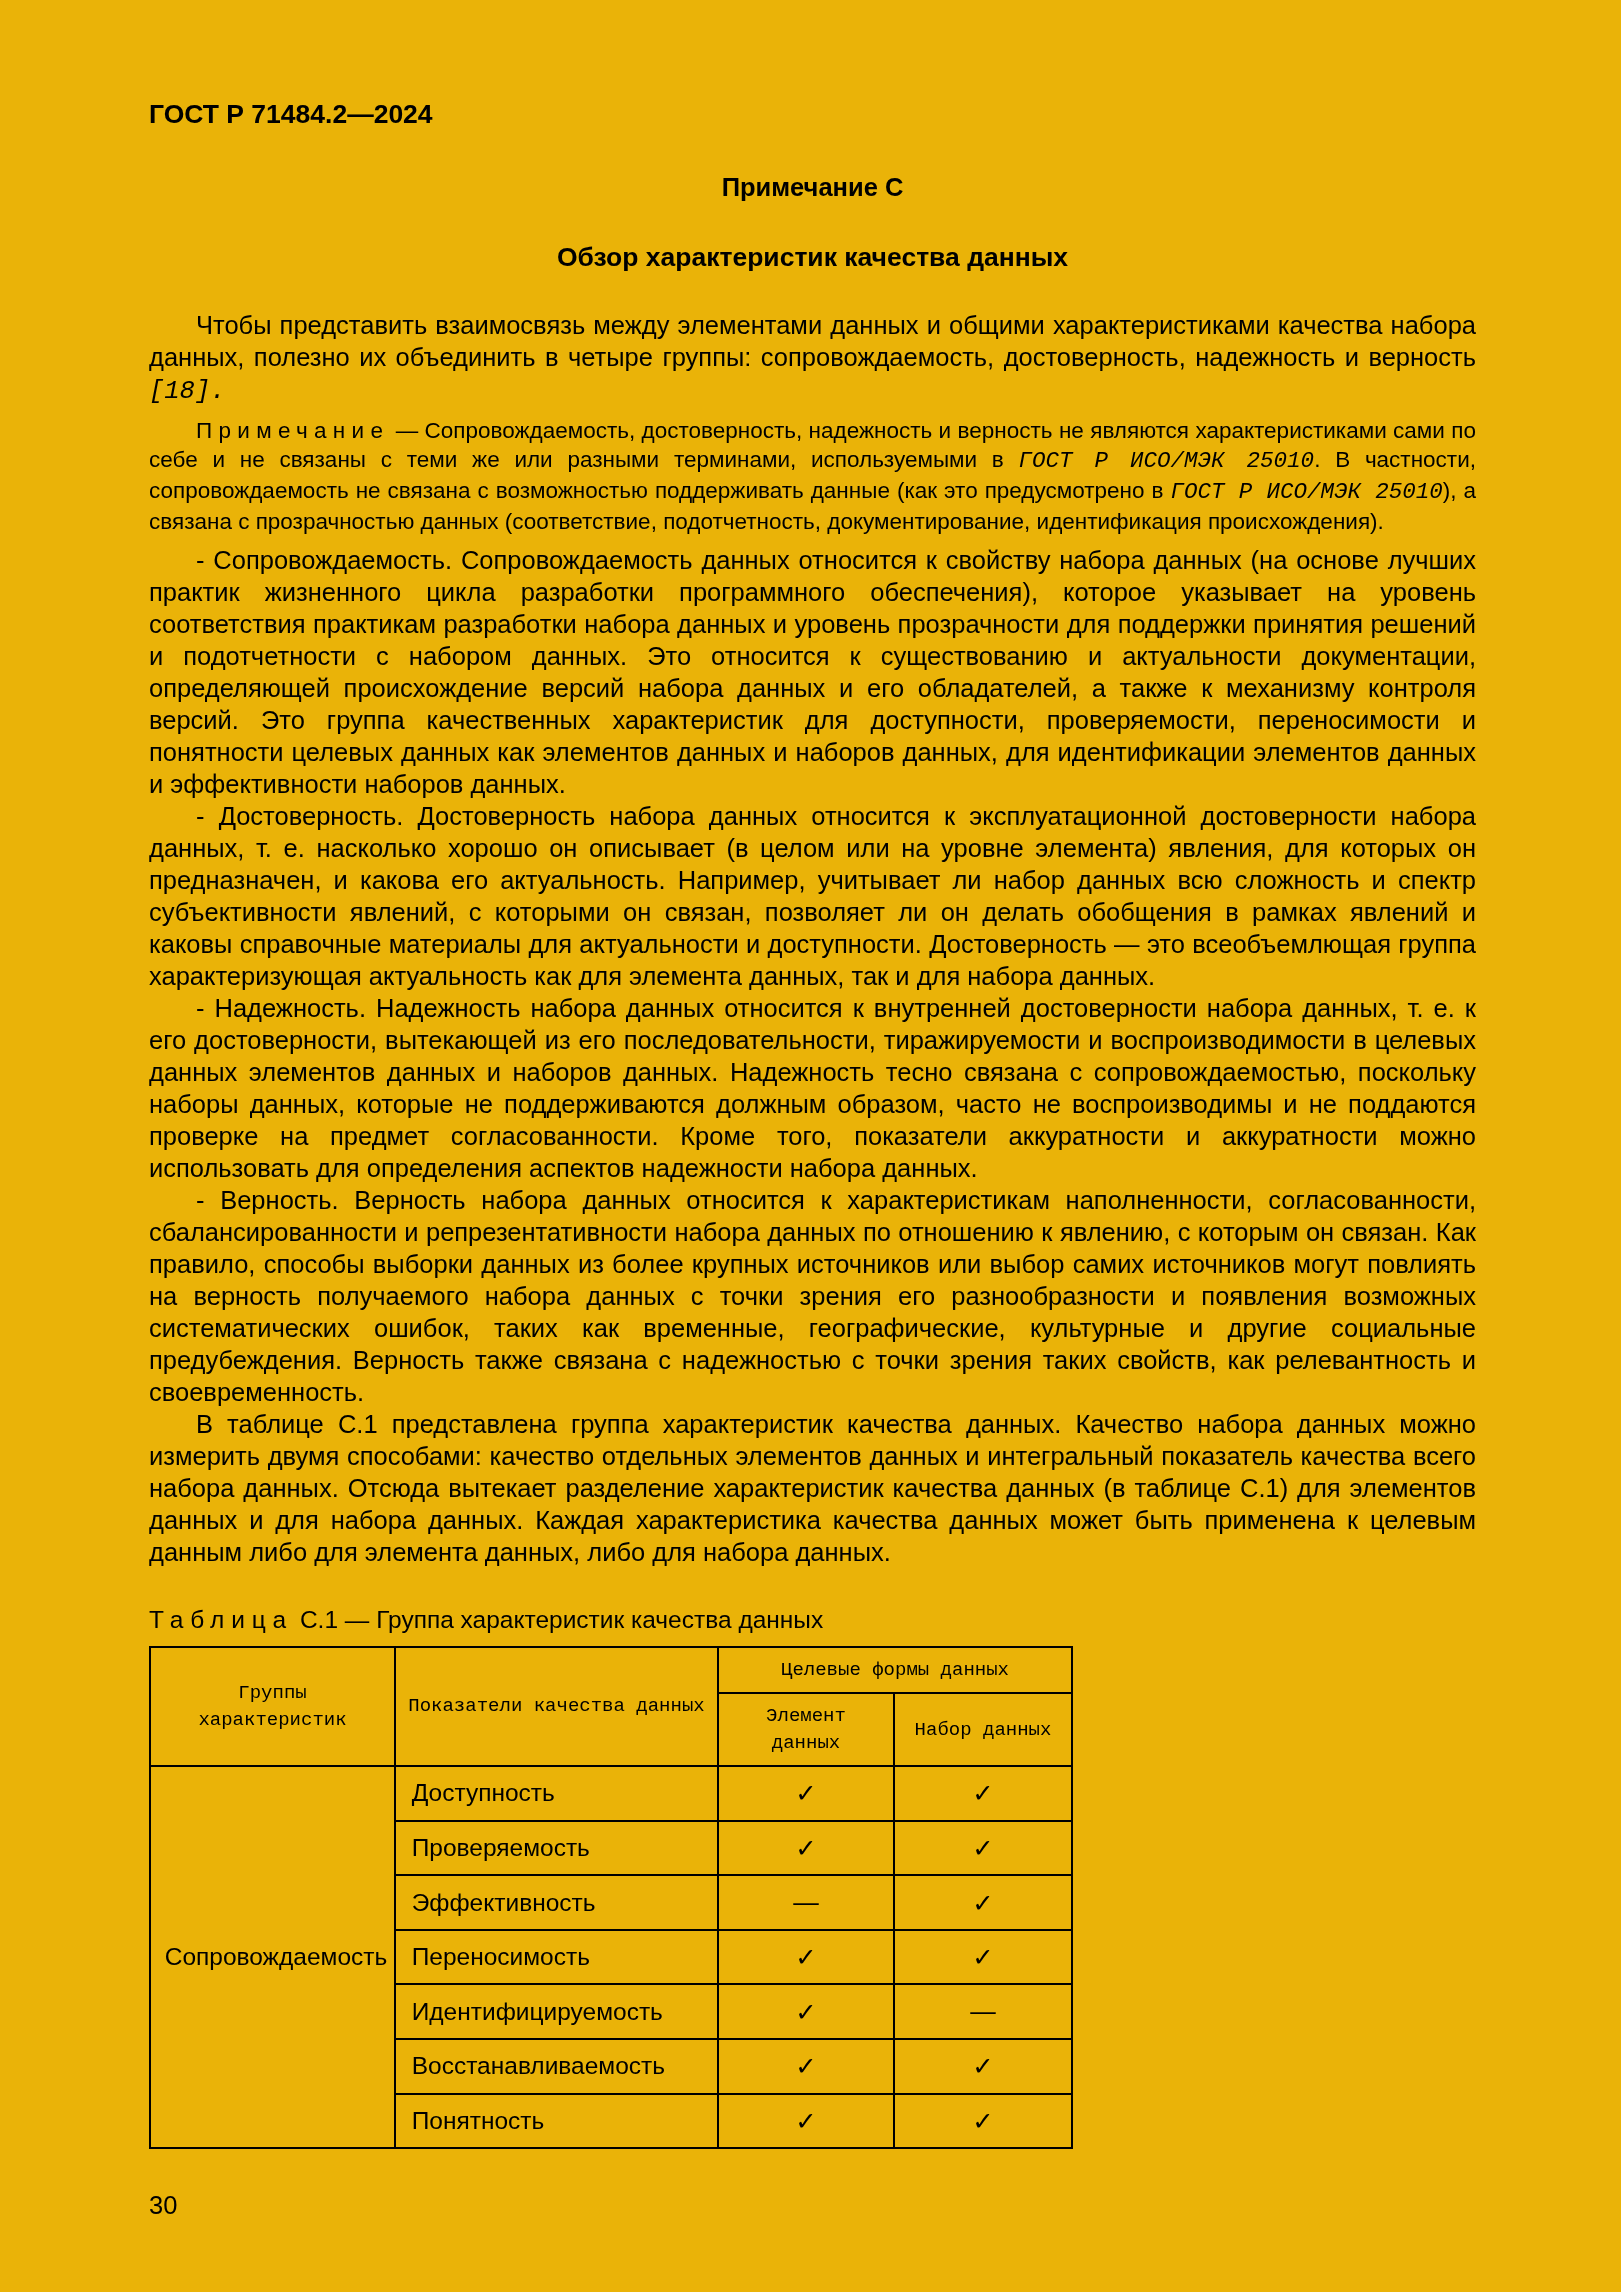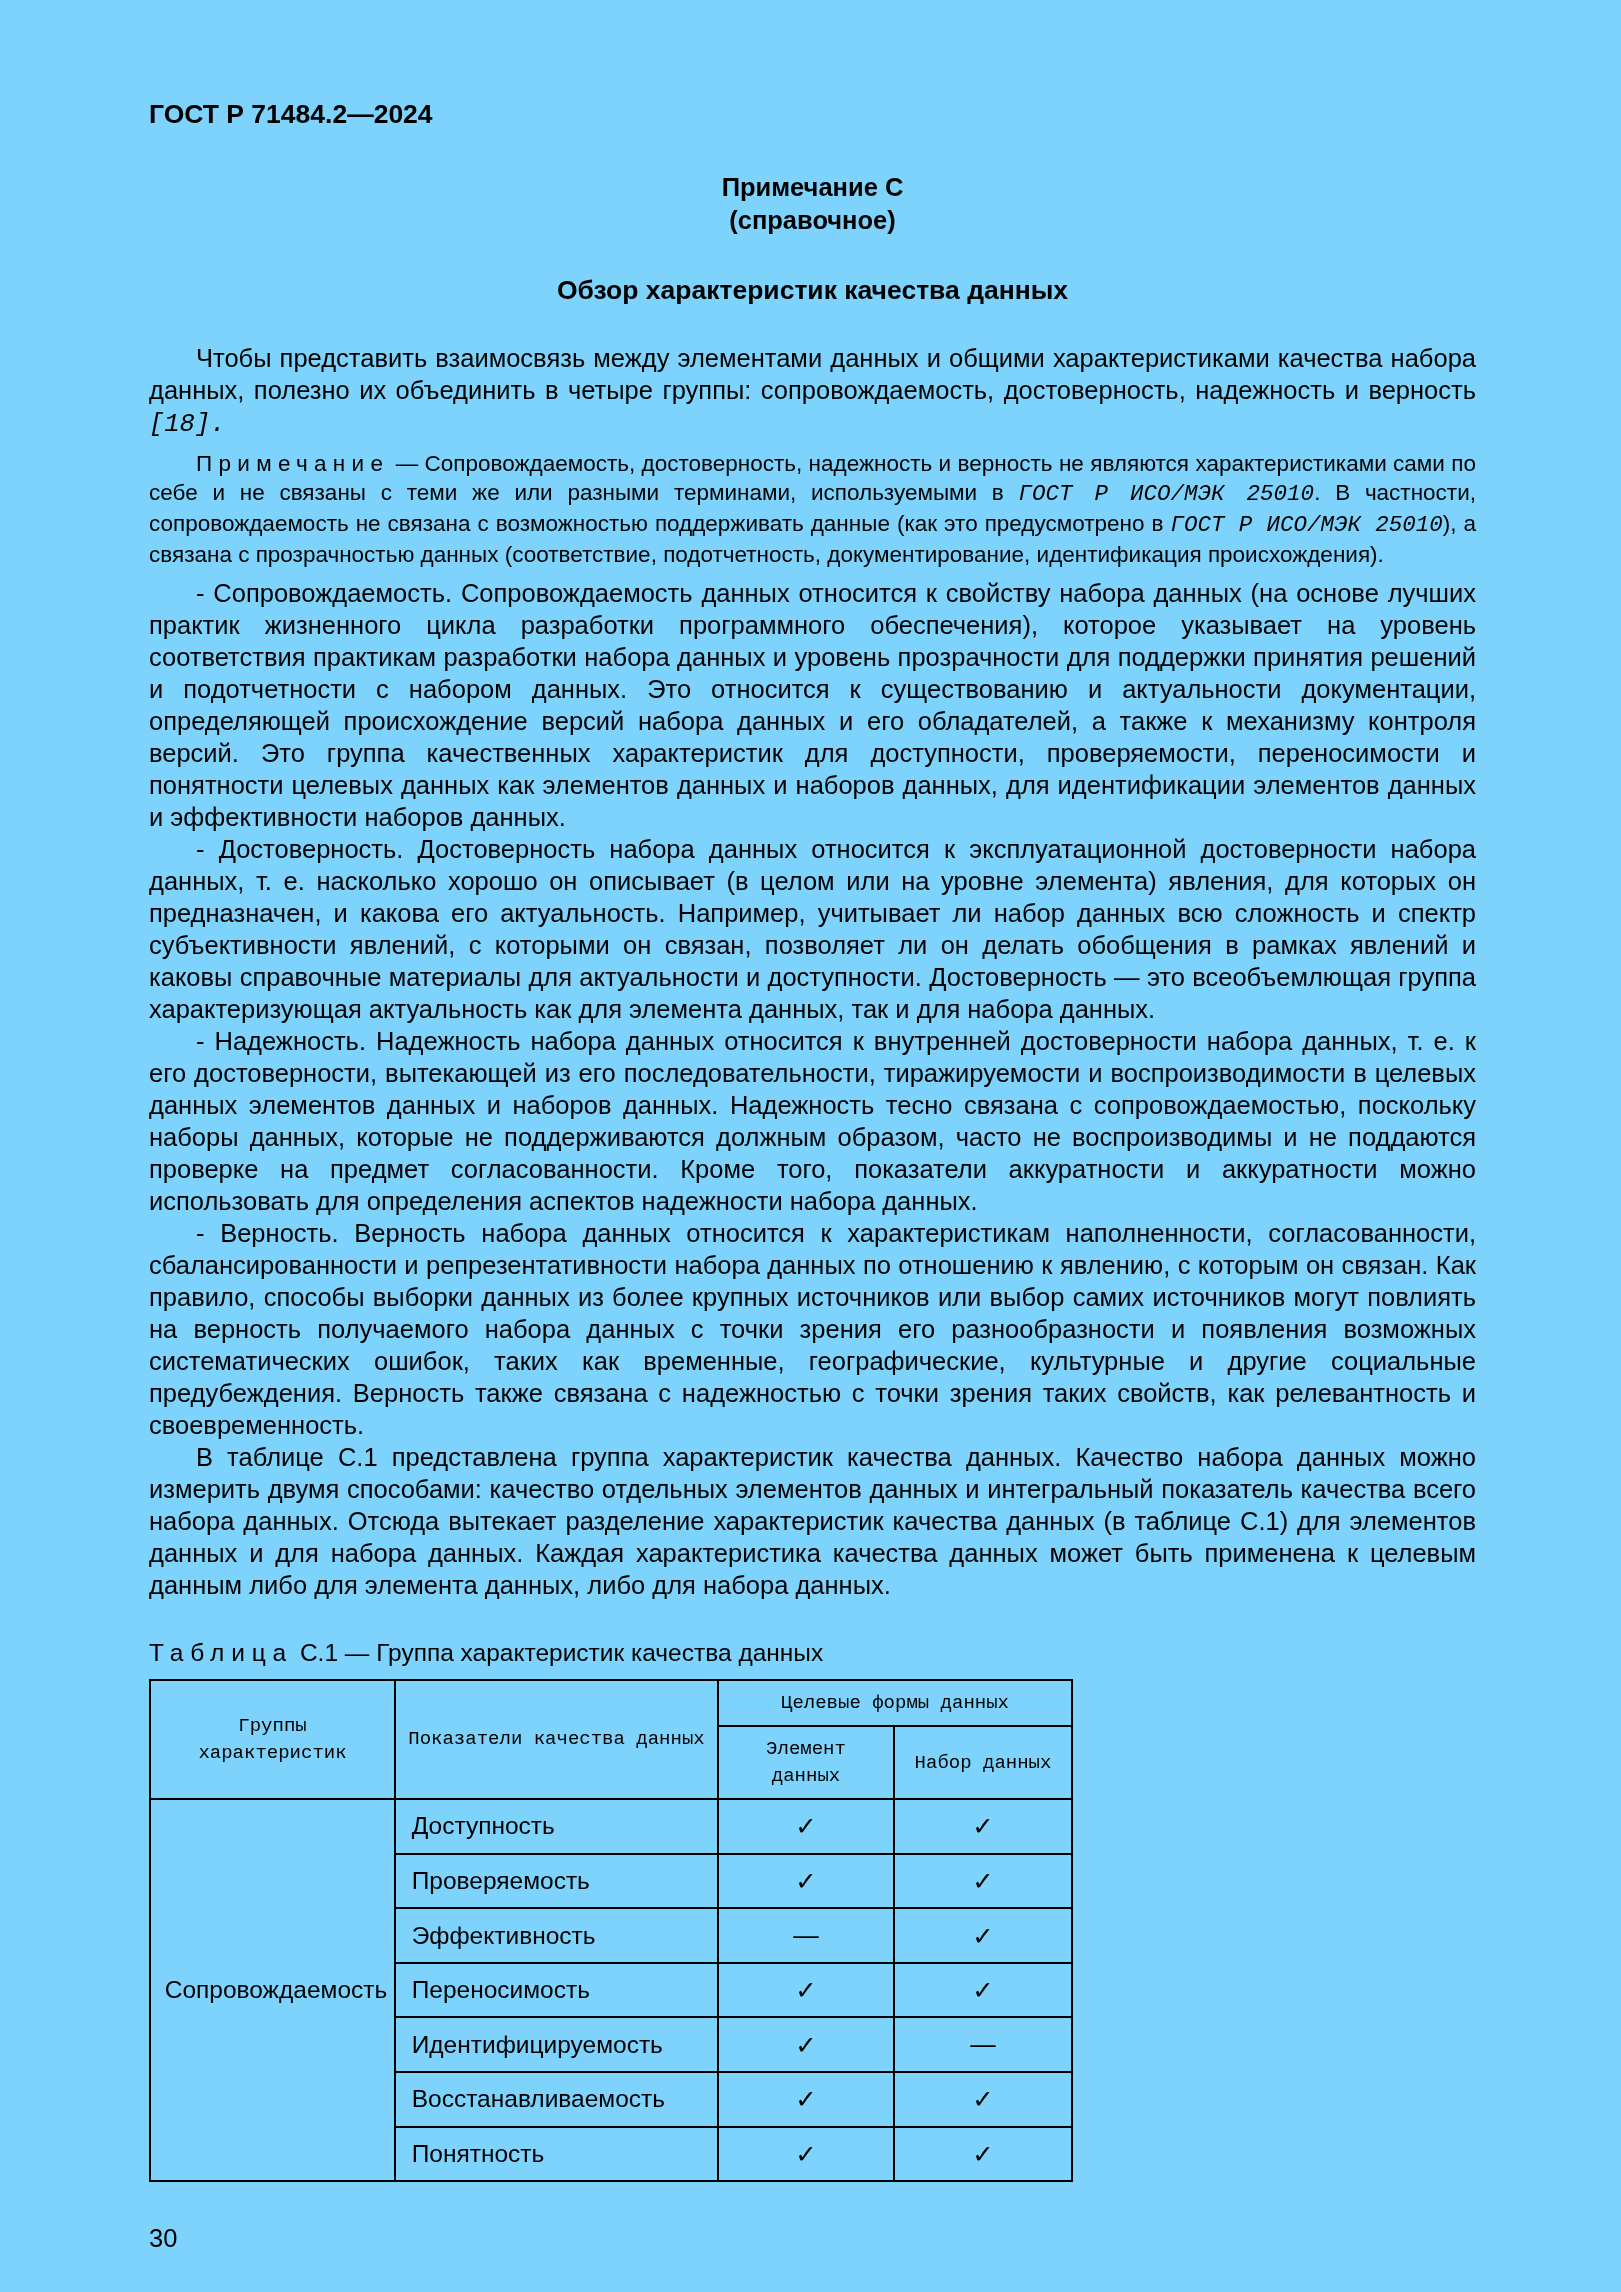--- a/index.html
+++ b/index.html
@@ -1,21 +1,21 @@
 <!DOCTYPE html>
 <html lang="ru"><head>
 <meta charset="utf-8">
 <title>ГОСТ Р 71484.2—2024 — стр. 30</title>
 <style>
   html, body { margin: 0; padding: 0; background: #ffffff; }
   .page {
     width: 1621px;
     height: 2293px;
     box-sizing: border-box;
-    background: #7dd3fc;
+    background: #eab308;
     color: #000000;
     font-family: "Liberation Sans", sans-serif;
     padding: 98px 145px 0 149px;
     overflow: hidden;
     position: relative;
   }
   .doc-number {
     font-weight: bold;
     font-size: 26.5px;
     line-height: 32px;
@@ -100,21 +100,20 @@
   }
 </style>
 </head>
 <body>
 
 <div class="page">
 
   <div class="doc-number">ГОСТ Р 71484.2—2024</div>
 
   <div class="appendix-heading">Примечание С</div>
-  <div class="appendix-subheading">(справочное)</div>
 
   <div class="doc-title">Обзор характеристик качества данных</div>
 
   <p class="par"><span>Чтобы представить взаимосвязь между элементами данных и общими характеристиками качества набора данных, полезно их объединить в четыре группы: сопровождаемость, достоверность, надежность и верность </span><span class="i">[18].</span></p>
 
   <p class="par note"><span class="sp">Примечание</span><span> — Сопровождаемость, достоверность, надежность и верность не являются характеристиками сами по себе и не связаны с теми же или разными терминами, используемыми в </span><span class="i">ГОСТ Р ИСО/МЭК 25010</span><span>. В частности, сопровождаемость не связана с возможностью поддерживать данные (как это предусмотрено в </span><span class="i">ГОСТ Р ИСО/МЭК 25010</span><span>), а связана с прозрачностью данных (соответствие, подотчетность, документирование, идентификация происхождения).</span></p>
 
   <p class="par"><span>- </span><span class="b">Сопровождаемость.</span><span> Сопровождаемость данных относится к свойству набора данных (на основе лучших практик жизненного цикла разработки программного обеспечения), которое указывает на уровень соответствия практикам разработки набора данных и уровень прозрачности для поддержки принятия решений и подотчетности с набором данных. Это относится к существованию и актуальности документации, определяющей происхождение версий набора данных и его обладателей, а также к механизму контроля версий. Это группа качественных характеристик для доступности, проверяемости, переносимости и понятности целевых данных как элементов данных и наборов данных, для идентификации элементов данных и эффективности наборов данных.</span></p>
   <p class="par"><span>- </span><span class="b">Достоверность.</span><span> Достоверность набора данных относится к эксплуатационной достоверности набора данных, т. е. насколько хорошо он описывает (в целом или на уровне элемента) явления, для которых он предназначен, и какова его актуальность. Например, учитывает ли набор данных всю сложность и спектр субъективности явлений, с которыми он связан, позволяет ли он делать обобщения в рамках явлений и каковы справочные материалы для актуальности и доступности. Достоверность — это всеобъемлющая группа характеризующая актуальность как для элемента данных, так и для набора данных.</span></p>
   <p class="par"><span>- </span><span class="b">Надежность.</span><span> Надежность набора данных относится к внутренней достоверности набора данных, т. е. к его достоверности, вытекающей из его последовательности, тиражируемости и воспроизводимости в целевых данных элементов данных и наборов данных. Надежность тесно связана с сопровождаемостью, поскольку наборы данных, которые не поддерживаются должным образом, часто не воспроизводимы и не поддаются проверке на предмет согласованности. Кроме того, показатели аккуратности и аккуратности можно использовать для определения аспектов надежности набора данных.</span></p>

